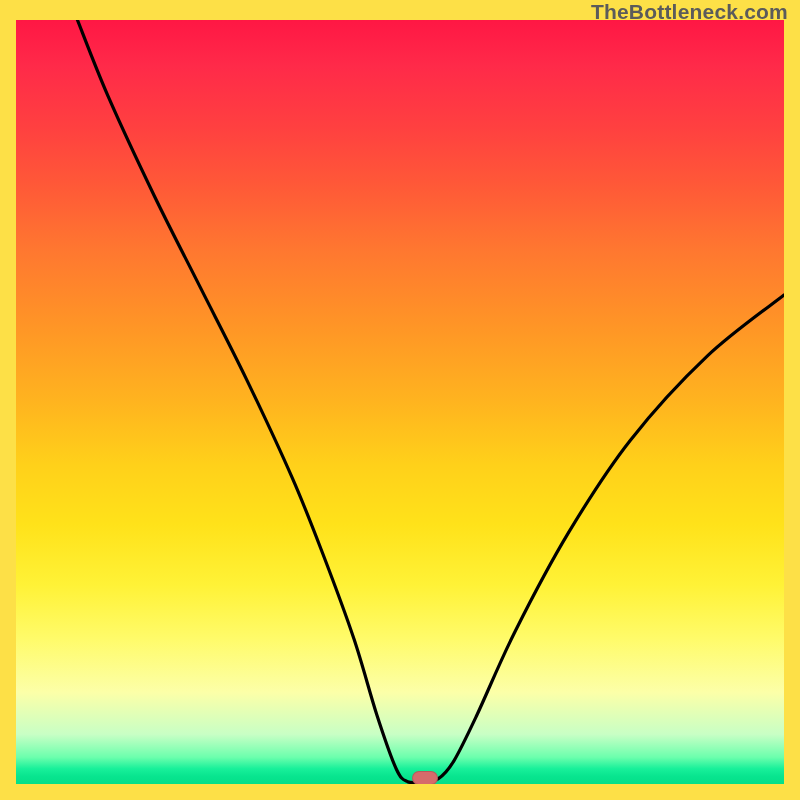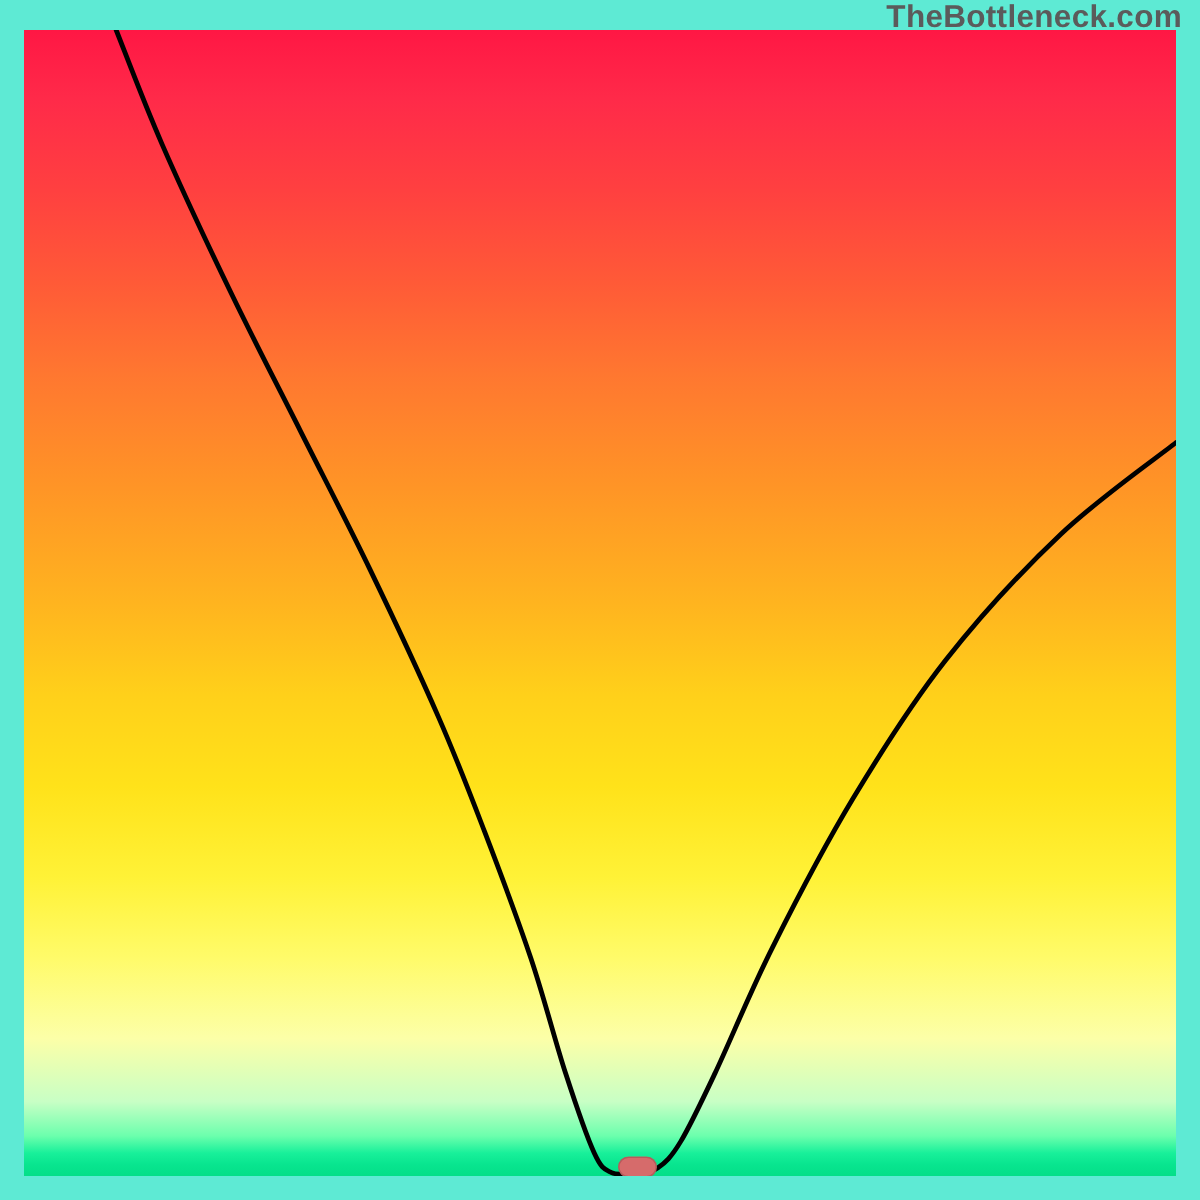--- a/index.html
+++ b/index.html
@@ -9,21 +9,21 @@
     height: 800px;
     background: #000;
     overflow: hidden;
   }
   .frame {
     position: absolute;
     left: 0;
     top: 0;
     width: 800px;
     height: 800px;
-    background: #5eead4;
+    background: #fde047;
   }
   .plot {
     position: absolute;
     left: 16px;
     top: 20px;
     width: 768px;
     height: 764px;
     overflow: hidden;
   }
   .gradient {

